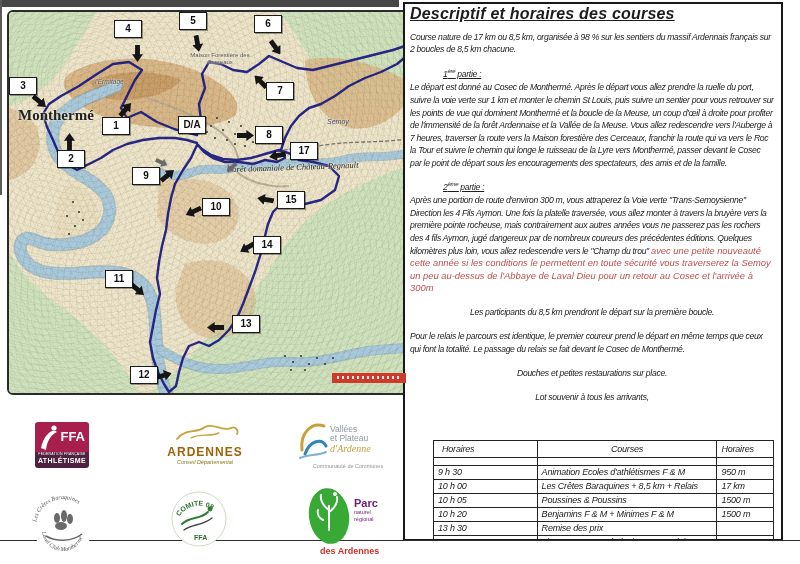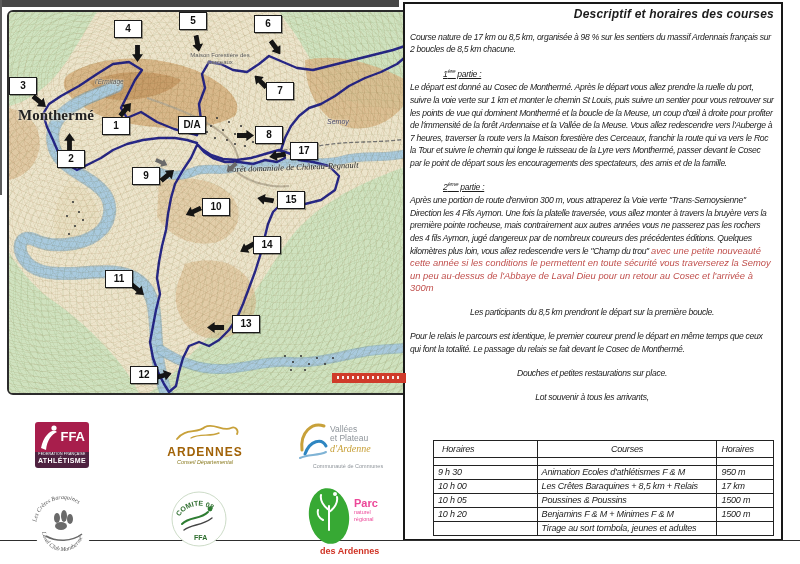--- a/index.html
+++ b/index.html
@@ -29,22 +29,22 @@
   .map-label{position:absolute;color:#222;z-index:3;white-space:nowrap;
              text-shadow:0 0 2px #f4eedb,0 0 2px #f4eedb;}
   .credit{position:absolute;left:323px;top:361px;width:74px;height:10px;background:#cf3b2a;z-index:4;}
   .credit i{display:block;height:3px;margin:3px 5px 0 5px;
             background:repeating-linear-gradient(90deg,rgba(255,255,255,.9) 0 2px,transparent 2px 5px);}
   
   #panel{position:absolute;left:403px;top:2px;width:380px;height:539px;border:2px solid #181818;
          box-sizing:border-box;background:#fff;padding:0 7px 0 5px;overflow:hidden;
          font-style:italic;color:#1c1c1c;font-size:8.6px;letter-spacing:-.3px;line-height:12.6px;}
   #panel p{margin:0;}
-  .title{margin-top:4px !important;margin-bottom:10px !important;text-align:right;
-         font-size:12px;font-weight:bold;letter-spacing:.2px;}
+  .title{margin-top:4px !important;margin-bottom:10px !important;text-align:left;
+         font-size:16px;font-weight:bold;letter-spacing:.2px;text-decoration:underline;}
   .intro{margin-bottom:12px !important;}
   .part-head{margin-left:33px !important;margin-bottom:1px !important;}
   .u{text-decoration:underline;}
   sup{font-size:6px;line-height:0;}
   .body{margin-bottom:11px !important;text-align:left;}
   .red{color:#c0504d;font-size:9.4px;letter-spacing:0;}
   .ctr{text-align:center;margin-bottom:12px !important;}
   
   table.sched{position:absolute;left:28px;top:436px;width:341px;border-collapse:collapse;
               font-size:9px;font-style:italic;color:#1c1c1c;letter-spacing:-.2px;}
@@ -70,21 +70,21 @@
   #ard .nm{font-size:12px;font-weight:bold;color:#a16207;letter-spacing:1px;line-height:13px;}
   #ard .sub{font-size:5.5px;color:#8a7a1e;font-style:italic;}
   #val{left:296px;top:418px;width:104px;height:64px;font-style:normal;}
   #val .row{display:flex;align-items:center;}
   #val .t1{font-size:8.5px;color:#8f959b;line-height:9px;}
   #val .t2{font-size:10px;color:#c8a13a;font-style:italic;font-family:"Liberation Serif",serif;line-height:11px;}
   #val .sub{font-size:5.5px;color:#8f959b;text-align:center;margin-top:3px;}
   #stamp{left:28px;top:490px;width:70px;height:68px;}
   #com{left:168px;top:490px;width:62px;height:58px;}
   #parc{left:306px;top:486px;width:96px;height:74px;font-style:normal;}
-  #parc .txt{position:absolute;left:48px;top:12px;color:#ec4899;line-height:7px;}
+  #parc .txt{position:absolute;left:48px;top:12px;color:#701a75;line-height:7px;}
   #parc .p1{font-size:11px;font-weight:bold;line-height:11px;}
   #parc .p2{font-size:5.5px;}
   #parc .p3{position:absolute;left:14px;top:60px;font-size:9px;font-weight:bold;color:#d03224;}
 </style>
 </head>
 <body>
 
 <div id="page">
   <div class="top-band"></div>
   <div class="left-sliver"></div>
@@ -253,20 +253,25 @@
         <td class="c1">10 h 05</td>
         <td class="c2">Poussines &amp; Poussins</td>
         <td class="c3">1500 m</td>
       </tr>
       <tr class="dr">
         <td class="c1">10 h 20</td>
         <td class="c2">Benjamins F &amp; M + Minimes F &amp; M</td>
         <td class="c3">1500 m</td>
       </tr>
       <tr class="dr">
+        <td class="c1">13 h 30</td>
+        <td class="c2">Remise des prix</td>
+        <td class="c3"></td>
+      </tr>
+      <tr class="dr">
         <td class="c1"></td>
         <td class="c2">Tirage au sort tombola, jeunes et adultes</td>
         <td class="c3"></td>
       </tr>
     </tbody>
       </table>
   </div>
 
   <div class="logo" id="ffa">
     <div class="top">

